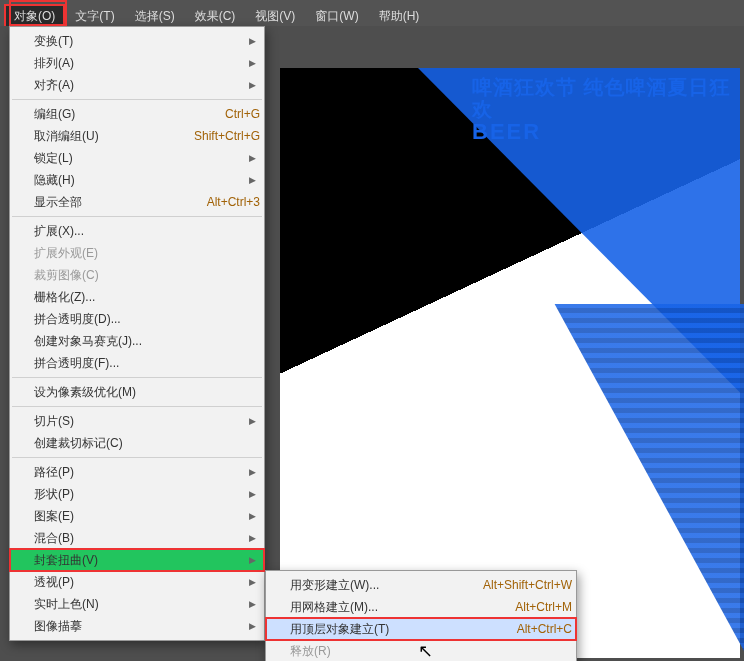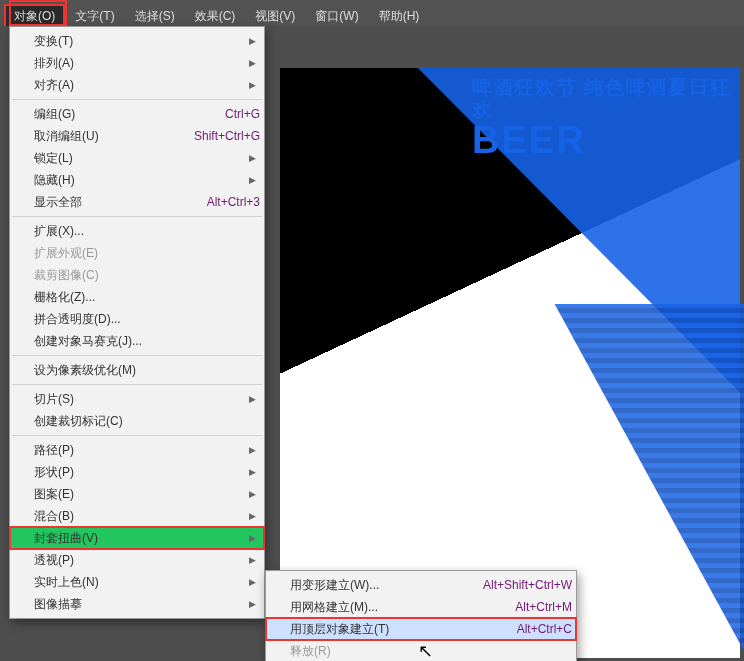--- a/index.html
+++ b/index.html
@@ -13,21 +13,21 @@
   .canvas { position: absolute; top: 42px; left: 280px; width: 460px; height: 590px; background: #fff; }
   .canvas::before { content:""; position: absolute; inset:0; background: linear-gradient(155deg, #000 0 38%, transparent 38% 100%); }
   .bluewedge { position:absolute; top:0; right:0; width: 70%; height: 55%; background:#1763e7; clip-path: polygon(0 0, 100% 0, 100% 100%); opacity: 0.9; }
   .bluewedge2 { position:absolute; bottom:0; right:-40px; width: 70%; height: 60%; background: repeating-linear-gradient(0deg, #1763e7 0 5px, #0f4fc0 5px 10px); clip-path: polygon(30% 0, 100% 0, 100% 100%, 90% 100%); opacity:0.85;}
   .canvastxt { position:absolute; top:0; right:0; width: 60%; color:#1763e7; font-weight:bold; font-size: 20px; line-height: 1.1; padding: 8px; letter-spacing: 1px; }
 
   
   .dropdown { position: absolute; top: 26px; left: 9px; width: 256px; background: #f2f2f2; border: 1px solid #999; box-shadow: 2px 4px 10px rgba(0,0,0,0.4); padding: 3px 0; z-index: 20; }
   .menu-item { height: 22px; display: flex; align-items: center; padding: 0 4px 0 24px; position: relative; cursor: default; }
   .menu-item.disabled { color: #9a9a9a; }
-  .menu-item .shortcut { margin-left: auto; color: #701a75; }
+  .menu-item .shortcut { margin-left: auto; color: #a16207; }
   .menu-item.disabled .shortcut { color: #b7b7b7; }
   .menu-item.has-sub::after { content: "▶"; font-size: 9px; color: #666; position: absolute; right: 8px; }
   .menu-sep { height: 1px; background: #d0d0d0; margin: 3px 2px; }
   .menu-item.highlight-primary { outline: 2px solid #e33; outline-offset: -1px; background: #22c55e; align-items: center; }
 
   
   .submenu { position: absolute; top: 570px; left: 265px; width: 312px; background: #f2f2f2; border: 1px solid #999; box-shadow: 2px 4px 10px rgba(0,0,0,0.4); padding: 3px 0; z-index: 25; }
   .submenu .menu-item.highlight-child { outline: 2px solid #e33; outline-offset: -1px; background: #cde0ff; justify-content: center; }
 
   .cursor { position: absolute; top: 640px; left: 418px; font-size: 18px; color: #000; z-index: 30; }
@@ -47,21 +47,21 @@
   <div class="menubar-item">帮助(H)</div>
 </div>
 <div class="big-red-box-top"></div>
 
 <div class="workspace">
   <div class="canvas">
     <div class="bluewedge"></div>
     <div class="bluewedge2"></div>
     <div class="canvastxt">
       <span>啤酒狂欢节 纯色啤酒夏日狂欢</span><br>
-      <span style="font-size:38px;letter-spacing:2px">BEER</span>
+      <span style="font-size:22px;letter-spacing:2px">BEER</span>
     </div>
   </div>
 </div>
 
 <div class="dropdown" id="dropdown">
     <div class="menu-item has-sub">
       <span>变换(T)</span>
     </div>
     <div class="menu-item has-sub">
       <span>排列(A)</span>
@@ -99,20 +99,23 @@
       <span>裁剪图像(C)</span>
     </div>
     <div class="menu-item">
       <span>栅格化(Z)...</span>
     </div>
     <div class="menu-item">
       <span>拼合透明度(D)...</span>
     </div>
     <div class="menu-item">
       <span>创建对象马赛克(J)...</span>
+    </div>
+    <div class="menu-item">
+      <span>拼合透明度(F)...</span>
     </div>
     <div class="menu-sep"></div>
     <div class="menu-item">
       <span>设为像素级优化(M)</span>
     </div>
     <div class="menu-sep"></div>
     <div class="menu-item has-sub">
       <span>切片(S)</span>
     </div>
     <div class="menu-item">

